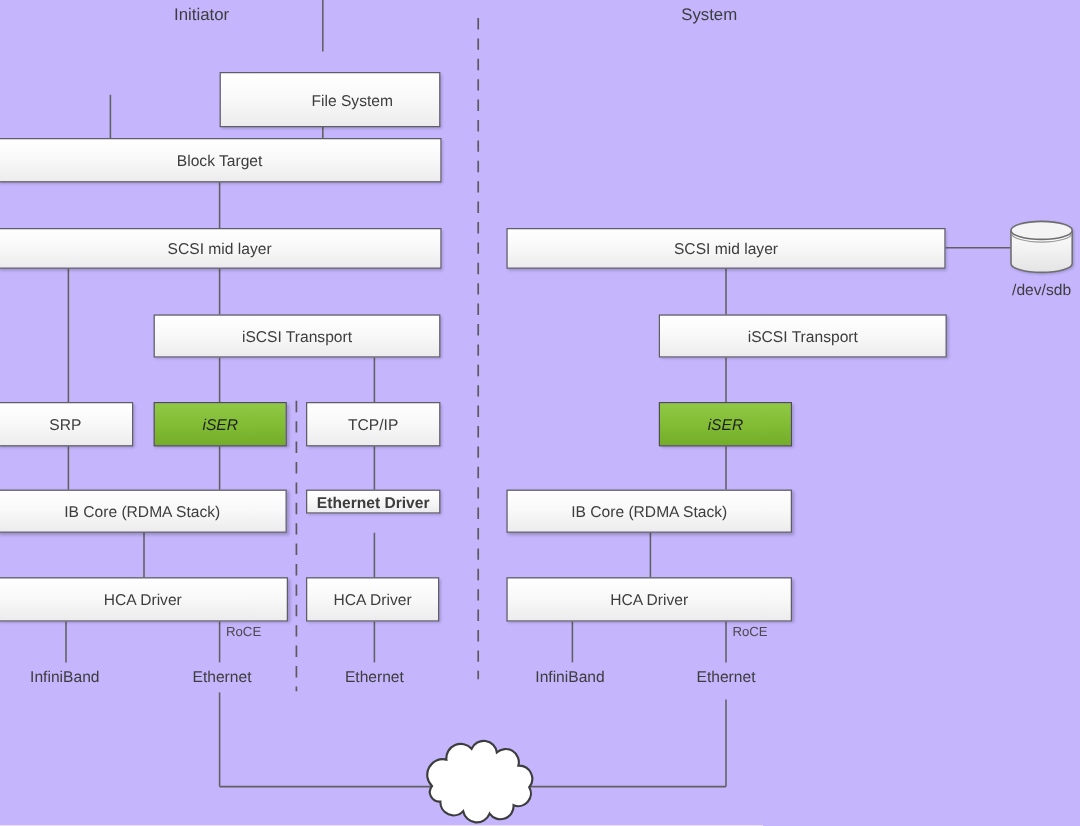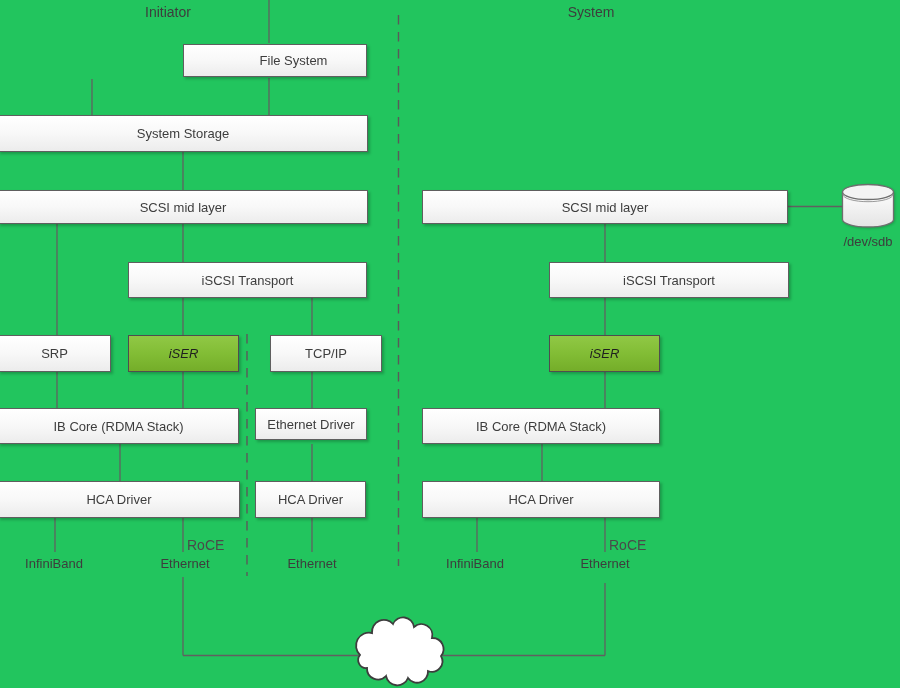--- a/index.html
+++ b/index.html
@@ -1,35 +1,35 @@
 <!DOCTYPE html>
 <html><head>
 <meta charset="utf-8">
 <style>
   html,body{margin:0;padding:0;background:#ffffff;}
   #canvas{
-    position:relative;width:900px;height:688px;background:#22c55e;
+    position:relative;width:900px;height:688px;background:#c4b5fd;
     font-family:"Liberation Sans",sans-serif;overflow:hidden;
   }
   #wires{position:absolute;left:0;top:0;width:900px;height:688px;}
   .node{
     position:absolute;box-sizing:border-box;
     border:1.4px solid #5f5f5f;
     background:linear-gradient(180deg,#ffffff 0%,#f8f8f8 50%,#ececec 100%);
     box-shadow:1.5px 1.5px 2.5px rgba(0,0,0,0.22);
     display:flex;align-items:center;justify-content:center;
     font-size:13px;color:#3d3d3d;white-space:nowrap;
   }
   .node.green{
     background:linear-gradient(180deg,#90c845 0%,#82bd35 50%,#74ad29 100%);
     border-color:#4e4e4e;color:#1f1f1f;font-style:italic;
   }
   .lbl{position:absolute;font-size:13px;color:#3d3d3d;text-align:center;white-space:nowrap;}
   .hdr{font-size:14px;}
-  .tiny{font-size:14px;color:#4a4a4a;margin-top:16px;}
+  .tiny{font-size:11px;color:#4a4a4a;}
 </style>
 </head>
 <body>
 
 <div id="canvas">
 
   <svg id="wires" viewBox="0 0 900 688">
     <defs>
       <linearGradient id="cylGrad" x1="0" y1="0" x2="0" y2="1">
         <stop offset="0" stop-color="#fdfdfd"></stop>
@@ -82,45 +82,45 @@
          A 10.5,10.5 0 0 1 428,671
          A 11,11 0 0 1 408,678
          A 11.5,11.5 0 0 1 386,676
          A 11,11 0 0 1 367,668
          A 8,8 0 0 1 360,655 Z" fill="#ffffff" stroke="#3d3d3d" stroke-width="1.8"></path>
   </svg>
 
   <div class="lbl hdr" style="left:118px;top:4px;width:100px;">Initiator</div>
   <div class="lbl hdr" style="left:541px;top:4px;width:100px;">System</div>
 
-  <div class="node" style="left:183px;top:44px;width:184px;height:33px;padding-left:37px;">
+  <div class="node" style="left:183px;top:60px;width:184px;height:46px;padding-left:37px;">
       <span>File System</span>
     </div>
   <div class="node" style="left:-2px;top:115px;width:370px;height:37px;">
-      <span>System Storage</span>
+      <span>Block Target</span>
     </div>
   <div class="node" style="left:-2px;top:190px;width:370px;height:34px;">
       <span>SCSI mid layer</span>
     </div>
   <div class="node" style="left:128px;top:262px;width:239px;height:36px;">
       <span>iSCSI Transport</span>
     </div>
   <div class="node" style="left:-2px;top:335px;width:113px;height:37px;">
       <span>SRP</span>
     </div>
   <div class="node green" style="left:128px;top:335px;width:111px;height:37px;">
       <span>iSER</span>
     </div>
-  <div class="node" style="left:270px;top:335px;width:112px;height:37px;">
+  <div class="node" style="left:255px;top:335px;width:112px;height:37px;">
       <span>TCP/IP</span>
     </div>
   <div class="node" style="left:-2px;top:408px;width:241px;height:36px;">
       <span>IB Core (RDMA Stack)</span>
     </div>
-  <div class="node" style="left:255px;top:408px;width:112px;height:32px;">
+  <div class="node" style="left:255px;top:408px;width:112px;height:20px;font-weight:bold;">
       <span>Ethernet Driver</span>
     </div>
   <div class="node" style="left:-2px;top:481px;width:242px;height:37px;">
       <span>HCA Driver</span>
     </div>
   <div class="node" style="left:255px;top:481px;width:111px;height:37px;">
       <span>HCA Driver</span>
     </div>
 
   <div class="node" style="left:422px;top:190px;width:366px;height:34px;">

